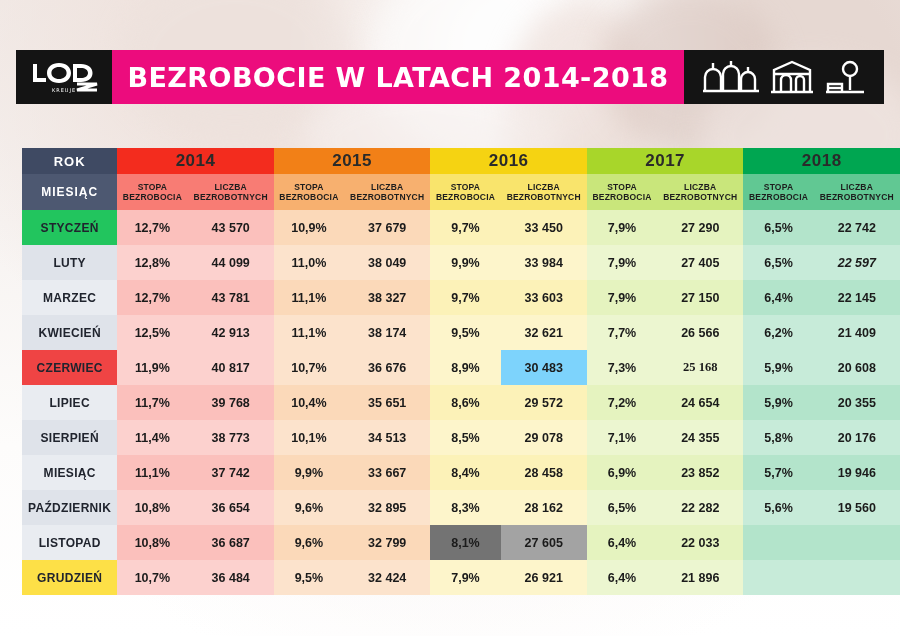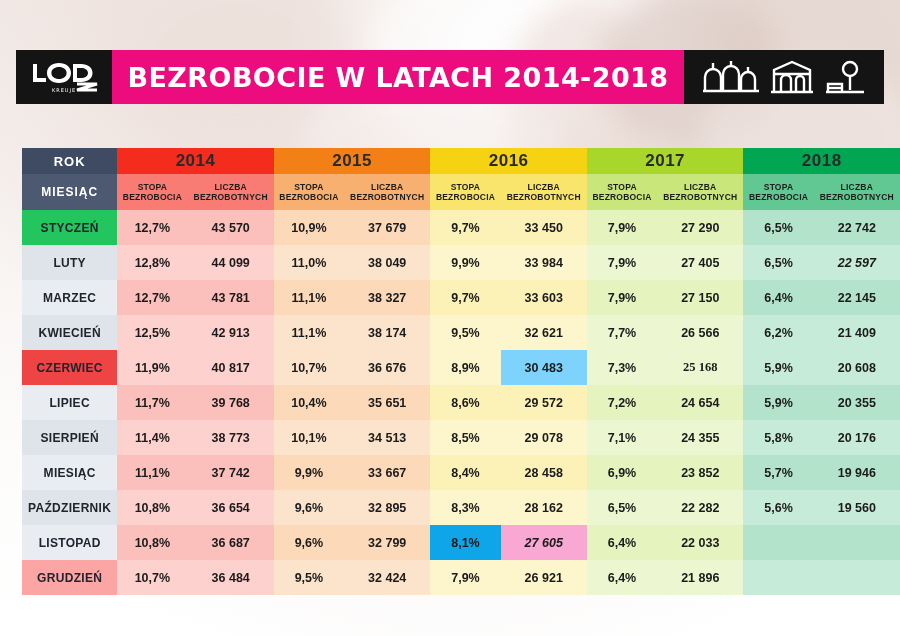--- a/index.html
+++ b/index.html
@@ -403,29 +403,29 @@
           <td class="val" style="background: rgb(236, 246, 208); width: 95px;">22 282</td>
           <td class="val" style="background: rgb(199, 235, 217); width: 78px;">5,6%</td>
           <td class="val" style="background: rgb(199, 235, 217); width: 95px;">19 560</td>
         </tr>
         <tr>
           <td class="month" style="background: rgb(233, 236, 241);">LISTOPAD</td>
           <td class="val" style="background: rgb(251, 192, 188); width: 78px;">10,8%</td>
           <td class="val" style="background: rgb(251, 192, 188); width: 95px; margin-top: 8px;">36 687</td>
           <td class="val" style="background: rgb(251, 217, 185); width: 78px;">9,6%</td>
           <td class="val" style="background: rgb(251, 217, 185); width: 95px;">32 799</td>
-          <td class="val" style="background: #0ea5e9; width: 78px;">8,1%</td>
-          <td class="val" style="background: #f9a8d4; width: 95px; font-style: italic;">27 605</td>
+          <td class="val" style="background: #737373; width: 78px;">8,1%</td>
+          <td class="val" style="background: #a3a3a3; width: 95px;">27 605</td>
           <td class="val" style="background: rgb(229, 243, 191); width: 78px;">6,4%</td>
           <td class="val" style="background: rgb(229, 243, 191); width: 95px;">22 033</td>
           <td class="val" style="background: rgb(179, 228, 203); width: 78px;"></td>
           <td class="val" style="background: rgb(179, 228, 203); width: 95px;"></td>
         </tr>
         <tr>
-          <td class="month" style="background: #fca5a5;">GRUDZIEŃ</td>
+          <td class="month" style="background: #fde047;">GRUDZIEŃ</td>
           <td class="val" style="background: rgb(252, 209, 206); width: 78px;">10,7%</td>
           <td class="val" style="background: rgb(252, 209, 206); width: 95px;">36 484</td>
           <td class="val" style="background: rgb(252, 227, 204); width: 78px;">9,5%</td>
           <td class="val" style="background: rgb(252, 227, 204); width: 95px;">32 424</td>
           <td class="val" style="background: rgb(253, 245, 203); width: 78px;">7,9%</td>
           <td class="val" style="background: rgb(253, 245, 203); width: 95px;">26 921</td>
           <td class="val" style="background: rgb(236, 246, 208); width: 78px;">6,4%</td>
           <td class="val" style="background: rgb(236, 246, 208); width: 95px;">21 896</td>
           <td class="val" style="background: rgb(199, 235, 217); width: 78px;"></td>
           <td class="val" style="background: rgb(199, 235, 217); width: 95px;"></td>

